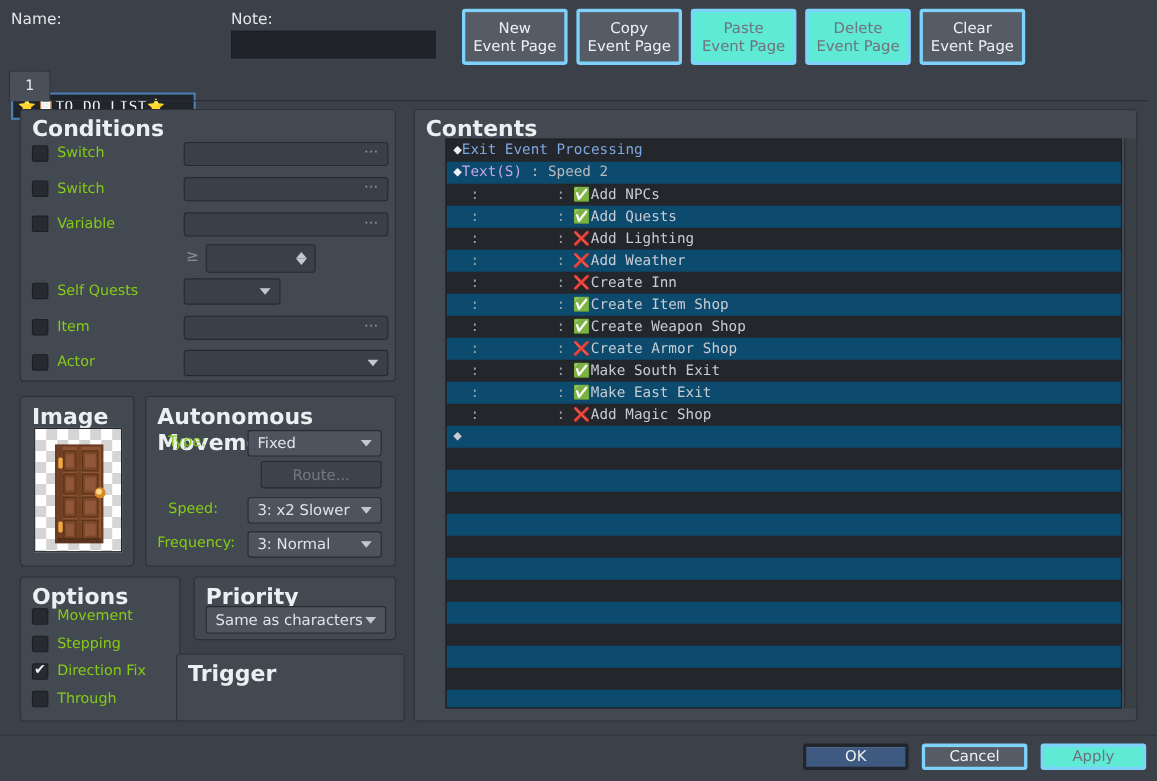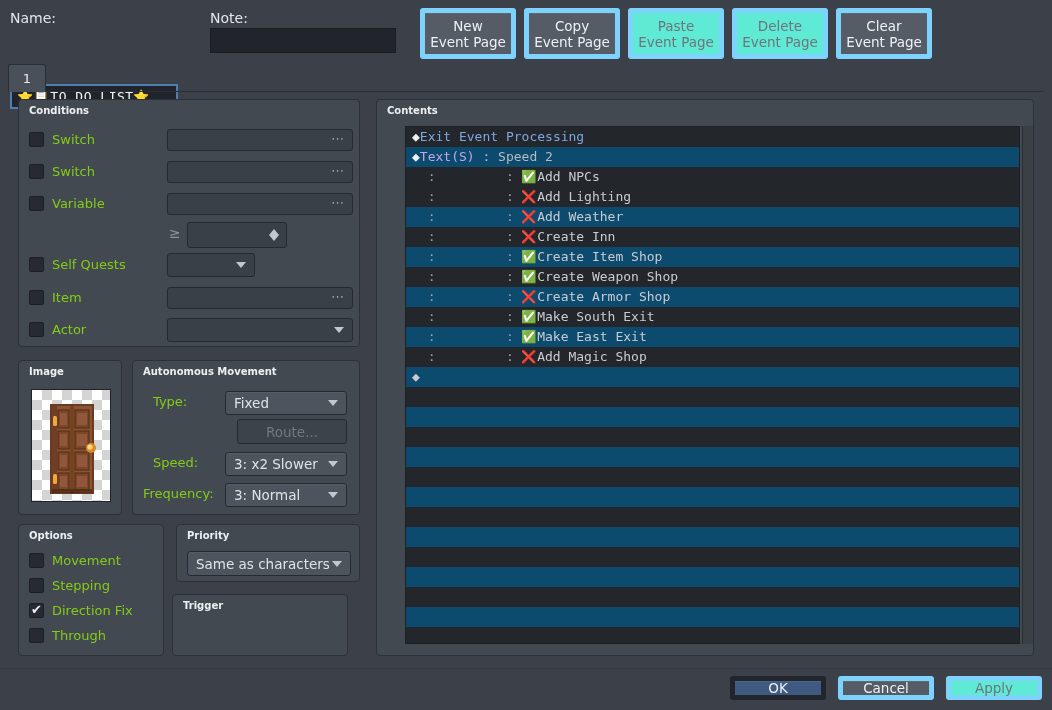--- a/index.html
+++ b/index.html
@@ -34,21 +34,21 @@
     letter-spacing: .5px;
     white-space: nowrap;
     overflow: hidden;
   }
   .textinput.focused { border: 2px solid #4d7fb3; }
 
   
   .btn {
     position: absolute;
     background: #565c66;
-    border: 5px solid #7dd3fc;
+    border: 3px solid #7dd3fc;
     border-radius: 3px;
     color: #eef1f4;
     font-size: 13.5px;
     line-height: 16px;
     display: flex; flex-direction: column;
     align-items: center; justify-content: center;
     text-align: center;
     box-shadow: inset 0 1px 0 rgba(255,255,255,.07);
     cursor: pointer;
     user-select: none;
@@ -78,21 +78,21 @@
 
   
   .group {
     position: absolute;
     background: #434951;
     border: 1px solid #2c3037;
     border-radius: 4px;
   }
   .group > .gtitle {
     position: absolute; left: 10px; top: 5px;
-    color: #eceff2; font-size: 10px; font-weight: bold;
+    color: #eceff2; font-size: 20px; font-weight: bold;
   }
 
   
   .cb {
     position: absolute;
     width: 15px; height: 15px;
     background: #272b31;
     border: 1px solid #1c1f24;
     border-radius: 2px;
   }
@@ -399,31 +399,32 @@
   </div>
 
   <div class="group" style="left:176px; top:524px; width:184px; height:58px;">
     <div class="gtitle">Priority</div>
     <div class="combo" style="left:10px; top:26px; width:164px; height:25px;">
       <span>Same as characters</span>
       <span class="arrow"></span>
     </div>
   </div>
 
-  <div class="group" style="left:172px; top:594px; width:176px; height:62px;padding-left:44px;">
+  <div class="group" style="left:160px; top:594px; width:208px; height:62px;padding-left:44px;">
     <div class="gtitle">Trigger</div>
   </div>
 
   <div class="group" style="left:376px; top:99px; width:658px; height:557px;">
     <div class="gtitle">Contents</div>
     <div class="listwrap" style="left:28px; top:26px; width:615px; height:518px;">
       <div id="rows">
           <div class="row"><span class="dia">◆</span><span class="cmd-blue">Exit Event Processing</span></div>
           <div class="row alt"><span class="dia">◆</span><span class="cmd-purple">Text(S)</span><span class="cmd-gray"> : </span><span class="cmd-gray">Speed 2</span></div>
           <div class="row"><span class="indent">  :         : </span><span class="ic">✅</span><span>Add NPCs</span></div>
+          <div class="row alt"><span class="indent">  :         : </span><span class="ic">✅</span><span>Add Quests</span></div>
           <div class="row"><span class="indent">  :         : </span><span class="ic">❌</span><span>Add Lighting</span></div>
           <div class="row alt"><span class="indent">  :         : </span><span class="ic">❌</span><span>Add Weather</span></div>
           <div class="row"><span class="indent">  :         : </span><span class="ic">❌</span><span>Create Inn</span></div>
           <div class="row alt"><span class="indent">  :         : </span><span class="ic">✅</span><span>Create Item Shop</span></div>
           <div class="row"><span class="indent">  :         : </span><span class="ic">✅</span><span>Create Weapon Shop</span></div>
           <div class="row alt"><span class="indent">  :         : </span><span class="ic">❌</span><span>Create Armor Shop</span></div>
           <div class="row"><span class="indent">  :         : </span><span class="ic">✅</span><span>Make South Exit</span></div>
           <div class="row alt"><span class="indent">  :         : </span><span class="ic">✅</span><span>Make East Exit</span></div>
           <div class="row"><span class="indent">  :         : </span><span class="ic">❌</span><span>Add Magic Shop</span></div>
           <div class="row alt"><span class="dia gray">◆</span></div>

